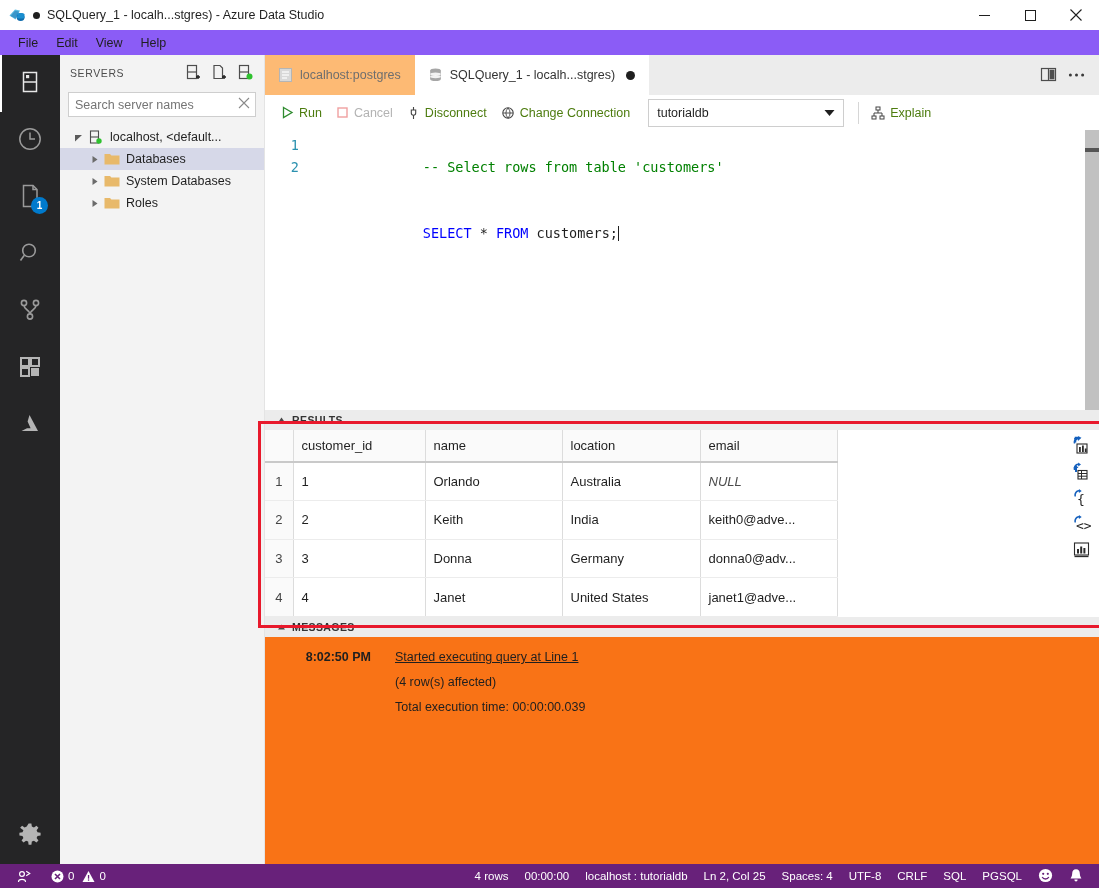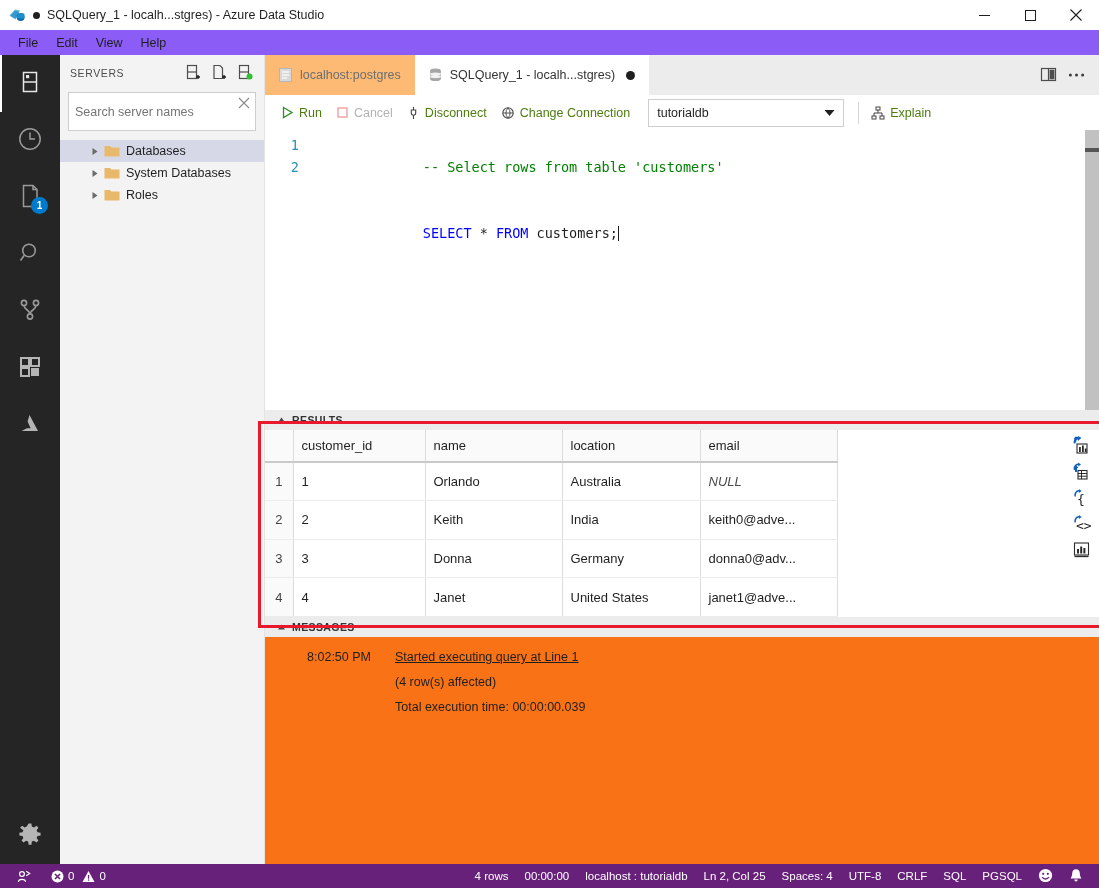--- a/index.html
+++ b/index.html
@@ -45,21 +45,21 @@
   }
   .act-bottom { margin-top: auto; }
 
   
   .sidebar { width: 205px; background: #f3f3f3; flex: 0 0 205px; display: flex; flex-direction: column; border-right: 1px solid #e4e4e4; }
   .sidebar-header { height: 35px; display: flex; align-items: center; padding: 0 6px 0 10px; }
   .sidebar-title { font-size: 10.5px; letter-spacing: .6px; color: #4d4d4d; font-weight: 400; flex: 1; }
   .sb-action { width: 26px; height: 26px; display: flex; align-items: center; justify-content: center; cursor: pointer; }
   .search-wrap { margin: 2px 8px 0 8px; position: relative; }
   .search-box {
-    width: 100%; height: 39px; border: 1px solid #cecece; background: #fff;
+    width: 100%; height: 25px; border: 1px solid #cecece; background: #fff;
     font-size: 12.5px; color: #6b6b6b; padding: 0 24px 0 6px; outline: none;
     font-family: "Liberation Sans", sans-serif;
   }
   .search-clear { position: absolute; right: 5px; top: 4px; cursor: pointer; }
   .tree { margin-top: 9px; font-size: 12.5px; color: #1f1f1f; }
   .tree-row { height: 22px; display: flex; align-items: center; cursor: pointer; padding-right: 4px; }
   .tree-row.selected { background: #d6d8e8; }
   .twisty { width: 16px; height: 22px; display: flex; align-items: center; justify-content: center; flex: 0 0 16px; }
   .tree-label { white-space: nowrap; overflow: hidden; text-overflow: ellipsis; }
   .tree-ico { width: 19px; display: flex; align-items: center; justify-content: center; flex: 0 0 19px; margin-right: 5px; }
@@ -123,21 +123,21 @@
   .grid-tool { width: 26px; height: 23px; display: flex; align-items: center; justify-content: center; cursor: pointer; }
 
   .highlight-box {
     position: absolute; border: 3px solid #e8192c; pointer-events: none; z-index: 30;
   }
 
   
   .messages-wrap { flex: 1 1 auto; display: flex; flex-direction: column; background: #f97316; min-height: 0; }
   .msg-body { flex: 1; padding: 8px 0 0 0; font-size: 12.5px; color: #1f1f1f; }
   .msg-row { display: flex; line-height: 25px; }
-  .msg-time { width: 130px; flex: 0 0 130px; text-align: right; padding-right: 24px; color: #1f1f1f; }
+  .msg-time { width: 130px; flex: 0 0 130px; text-align: right; padding-right: 24px; color: #1f1f1f; font-weight: bold; }
   .msg-text { color: #1f1f1f; }
   .msg-text.link { text-decoration: underline; cursor: pointer; }
 
   
   .statusbar {
     height: 24px; background: #68217a; color: #fff; display: flex; align-items: center;
     font-size: 11.5px; flex: 0 0 24px;
   }
   .sb-left { display: flex; align-items: center; padding-left: 9px; }
   .sb-right { margin-left: auto; display: flex; align-items: center; padding-right: 8px; }
@@ -298,20 +298,35 @@
         <input class="search-box" type="text" placeholder="Search server names" style="">
         <span class="search-clear">
           <svg width="14" height="14" viewBox="0 0 14 14">
             <path d="M2 2 L12 12 M12 2 L2 12" stroke="#8a8a8a" stroke-width="1.1" fill="none"></path>
           </svg>
         </span>
       </div>
 
       <div class="tree">
 
+        <div class="tree-row" style="padding-left:10px;">
+          <span class="twisty">
+            <svg width="9" height="9" viewBox="0 0 9 9">
+                <path d="M1 2 L8 2 L1 8.5 Z" fill="#5a5a5a"></path>
+              </svg>
+          </span>
+          <span class="tree-ico">
+            <svg width="15" height="15" viewBox="0 0 15 15">
+              <rect x="2.5" y="1" width="8" height="12" fill="none" stroke="#4d4d4d" stroke-width="1.1"></rect>
+              <line x1="2.5" y1="7" x2="10.5" y2="7" stroke="#4d4d4d" stroke-width="1.1"></line>
+              <circle cx="11" cy="11" r="2.7" fill="#2ec12e"></circle>
+            </svg>
+          </span>
+          <span class="tree-label">localhost, &lt;default...</span>
+        </div>
 
         <div class="tree-row selected" style="padding-left:26px;">
           <span class="twisty">
             <svg width="9" height="9" viewBox="0 0 9 9">
                 <path d="M2.5 1 L7.5 4.5 L2.5 8 Z" fill="#6b6b6b"></path>
               </svg>
           </span>
           <span class="tree-ico">
             <svg width="16" height="14" viewBox="0 0 16 14">
               <path d="M0.5 2 h5.5 l1.4 1.6 h8.1 v9 h-15 Z" fill="#e8b96a" stroke="#d7a martin" stroke-width="0"></path>

